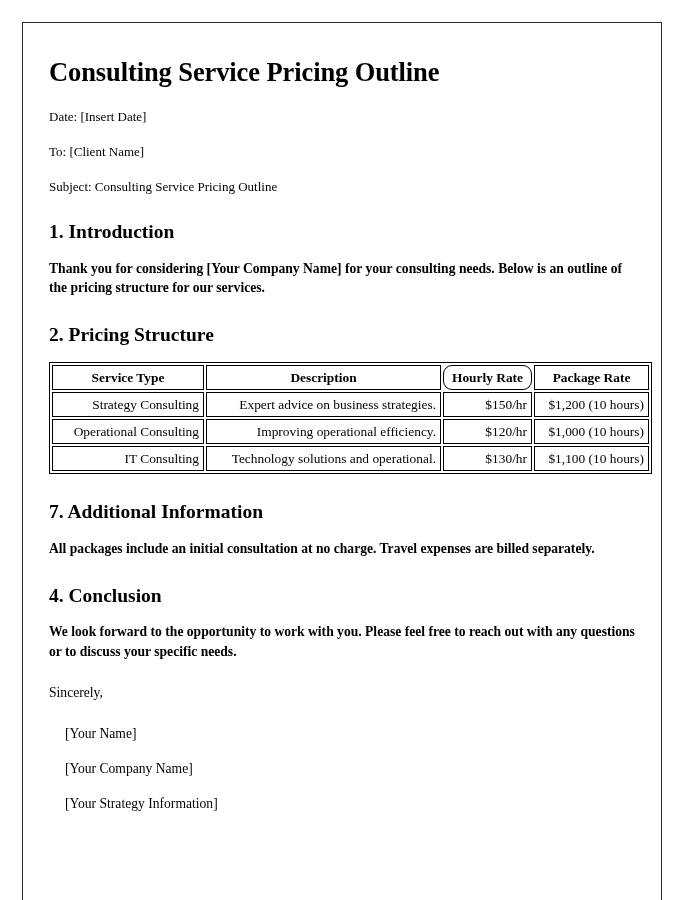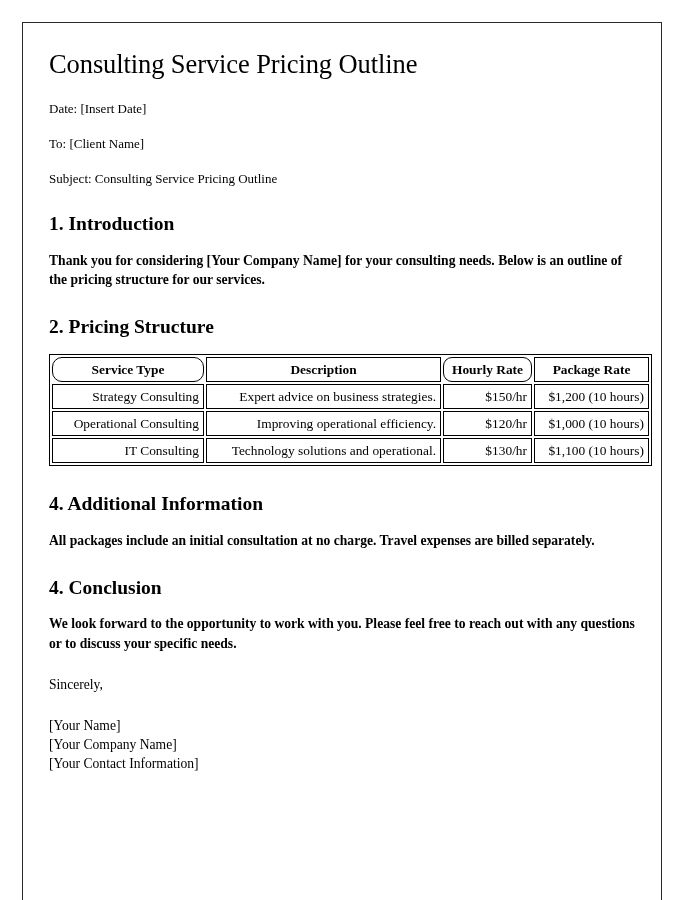--- a/index.html
+++ b/index.html
@@ -28,23 +28,23 @@
     background: #ffffff;
   }
 
   .page-inner {
     padding: 26px 26px 0 26px;
   }
 
   
   .doc-title {
     font-size: 26.5px;
-    font-weight: normal;
+    font-weight: bold;
     line-height: 1.15;
-    margin: 0 0 22px 0;
+    margin: 8px 0 22px 0;
     letter-spacing: -0.1px;
   }
 
   .meta-line {
     font-size: 13px;
     line-height: 1.2;
     margin: 0 0 19px 0;
   }
 
   h2.section-heading {
@@ -65,21 +65,21 @@
     font-size: 13.6px;
     line-height: 1.42;
     margin: 22px 0 23px 0;
   }
 
   .signature-block {
     font-size: 13.6px;
     line-height: 1.38;
   }
   .signature-block div {
-    margin: 0;
+    margin: 16px;
   }
 
   
   table.pricing {
     border-collapse: separate;
     border-spacing: 2px;
     border: 1px solid #000000;
     width: 583px;
     margin: 0 0 6px 0;
     table-layout: fixed;
@@ -93,21 +93,21 @@
     line-height: 1.28;
     font-weight: normal;
     text-align: right;
   }
   table.pricing th {
     font-weight: bold;
     text-align: center;
   }
 
   
-  .col-service  { width: 142px; border-radius: 10px; }
+  .col-service  { width: 142px; }
   .col-desc     { width: 225px; }
   .col-hourly   { width: 79px; border-radius: 9px;  }
   .col-package  { width: 105px; }
 </style>
 </head>
 <body>
 
 <div class="page">
   <div class="page-inner">
 
@@ -146,28 +146,28 @@
         </tr>
         <tr>
           <td>IT Consulting</td>
           <td>Technology solutions and operational.</td>
           <td>$130/hr</td>
           <td>$1,100 (10 hours)</td>
         </tr>
       </tbody>
     </table>
 
-    <h2 class="section-heading">4. Additional Information</h2>
+    <h2 class="section-heading">7. Additional Information</h2>
     <p class="body-text">All packages include an initial consultation at no charge. Travel expenses are billed separately.</p>
 
     <h2 class="section-heading">4. Conclusion</h2>
     <p class="body-text">We look forward to the opportunity to work with you. Please feel free to reach out with any questions or to discuss your specific needs.</p>
 
     <div class="sign-off">Sincerely,</div>
 
     <div class="signature-block">
       <div>[Your Name]</div>
       <div>[Your Company Name]</div>
-      <div>[Your Contact Information]</div>
+      <div>[Your Strategy Information]</div>
     </div>
 
   </div>
 </div>
 
 </body></html>

